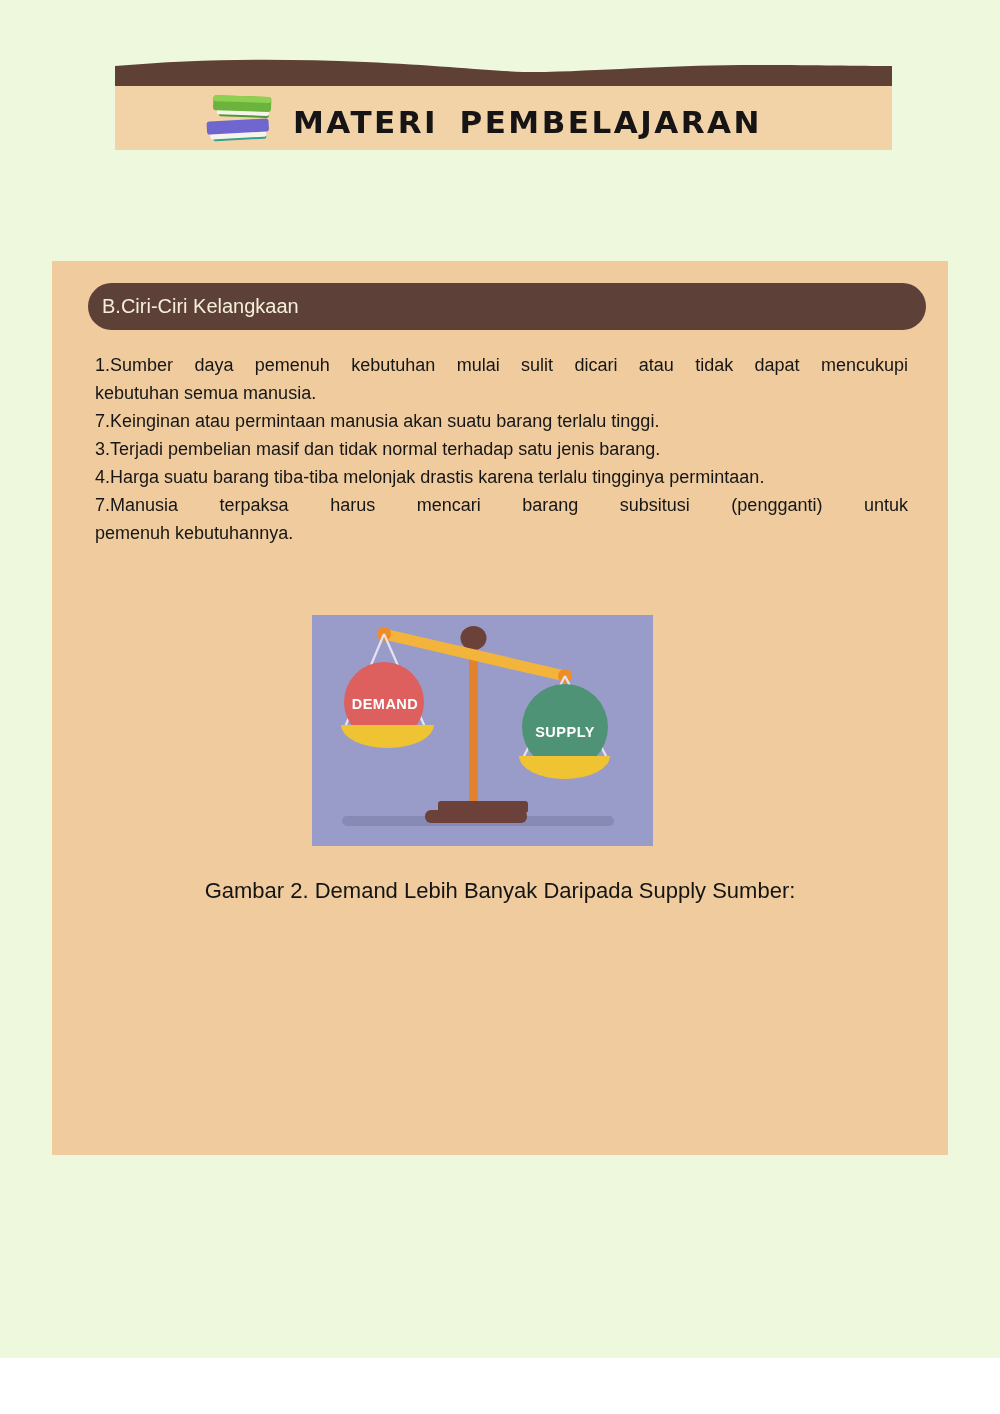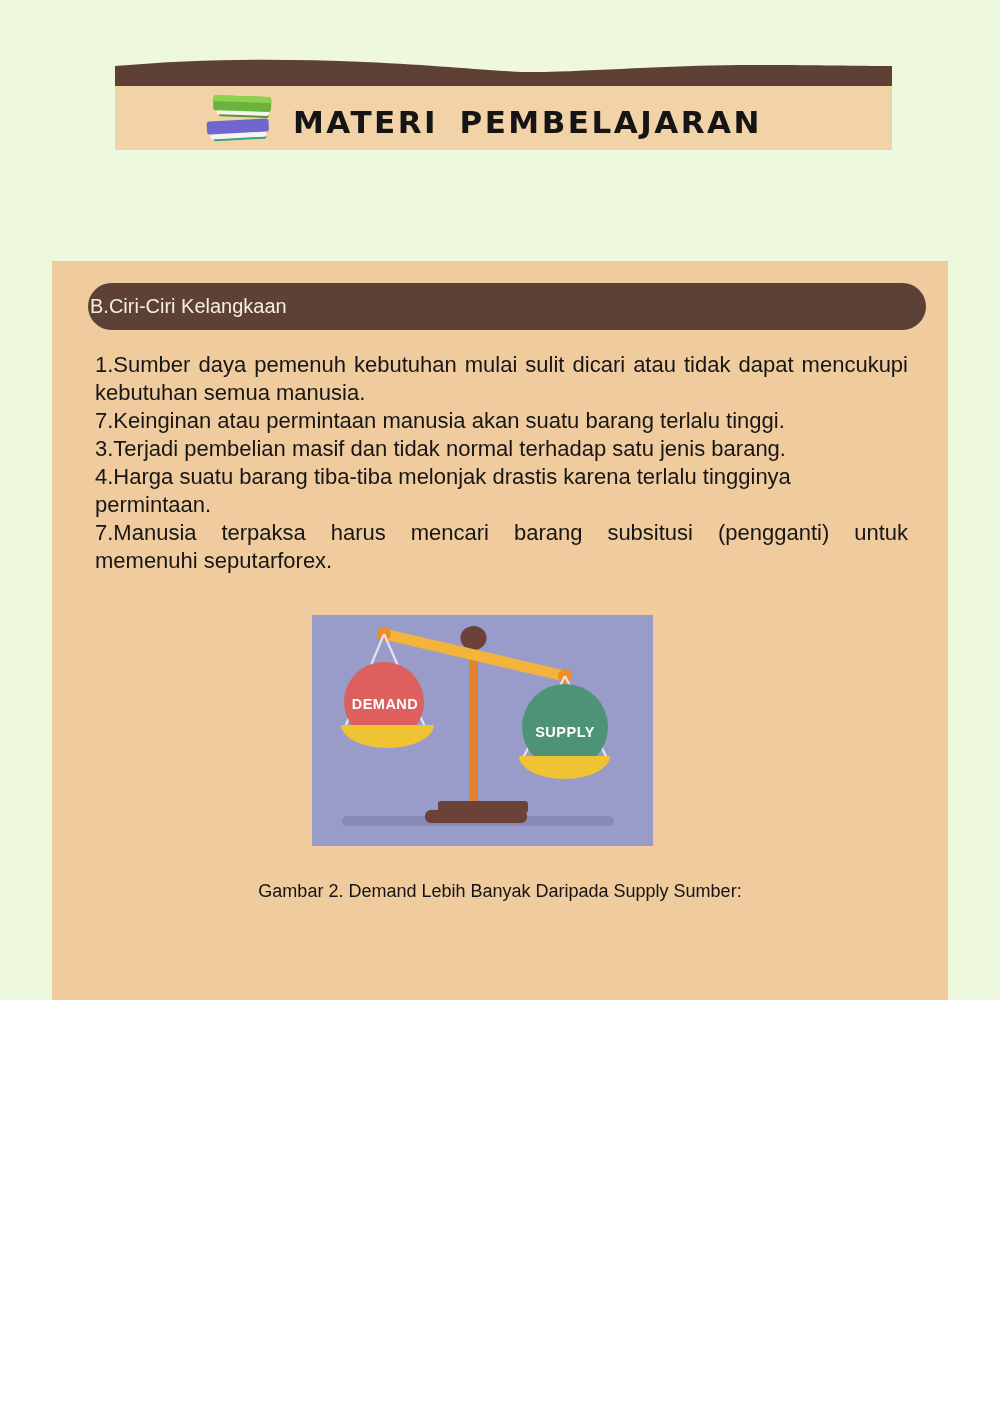--- a/index.html
+++ b/index.html
@@ -1,41 +1,41 @@
 <!DOCTYPE html>
 <html><head>
 <meta charset="utf-8">
 <style>
   html,body{margin:0;padding:0;}
   body{font-family:"Liberation Sans",sans-serif;}
-  .page{position:relative;width:1000px;height:1000px;background:#eef8dc;overflow:hidden;text-decoration:underline;}
+  .page{position:relative;width:1000px;height:1358px;background:#eef8dc;overflow:hidden;text-decoration:underline;}
 
   
   .header-band{position:absolute;left:115px;top:86px;width:777px;height:64px;background:#f2d3a8;
     display:flex;align-items:center;justify-content:center;}
   .header-inner{display:flex;align-items:center;gap:16px;transform:translateX(-22px);}
   .header-wave{position:absolute;left:115px;top:58px;width:777px;height:64px;}
   .header-title{font-family:"DejaVu Sans",sans-serif;font-weight:900;font-size:31px;
     letter-spacing:2.5px;word-spacing:8px;color:#161414;white-space:nowrap;padding-top:8px;}
 
   
   .panel{position:absolute;left:52px;top:261px;width:896px;height:894px;background:#efcb9e;}
   .section-pill{position:absolute;left:36px;top:22px;width:838px;height:47px;background:#5d4037;
     border-radius:24px;display:flex;align-items:center;}
-  .section-pill-label{color:#f6efd9;font-size:20px;padding-left:2px;}
+  .section-pill-label{color:#f6efd9;font-size:20px;padding-left:14px;}
 
   .list{position:absolute;left:43px;top:90px;width:813px;color:#161616;}
-  .line{font-size:22px;line-height:28px;text-align:left;}
+  .line{font-size:18px;line-height:28px;text-align:left;}
   .line.full{text-align:justify;text-align-last:justify;}
 
   
   .figure{position:absolute;left:260px;top:354px;width:341px;height:231px;}
   .figure svg{display:block;}
   .caption{position:absolute;left:0;top:616px;width:100%;text-align:center;color:#141414;
-    font-size:18px;line-height:28px;}
+    font-size:22px;line-height:28px;}
 
   
   .footer{position:absolute;right:33px;top:1374px;display:flex;align-items:center;gap:3px;}
   .lw-grid{display:grid;grid-template-columns:13px 13px;grid-template-rows:13px 13px;gap:2px;}
   .lw-sq{border-radius:2.5px;color:#ffffff;font-family:"DejaVu Sans",sans-serif;font-weight:bold;
     font-size:9px;display:flex;align-items:center;justify-content:center;}
   .lw-text{font-family:"DejaVu Sans",sans-serif;font-weight:bold;font-size:24px;letter-spacing:-0.5px;
     color:#1c4071;line-height:28px;margin-left:32px;}
 </style>
 </head>
@@ -75,21 +75,21 @@
       <span class="section-pill-label">B.Ciri-Ciri Kelangkaan</span>
     </div>
 
     <div class="list">
       <div class="line full">1.Sumber daya pemenuh kebutuhan mulai sulit dicari atau tidak dapat mencukupi</div>
       <div class="line">kebutuhan semua manusia.</div>
       <div class="line">7.Keinginan atau permintaan manusia akan suatu barang terlalu tinggi.</div>
       <div class="line">3.Terjadi pembelian masif dan tidak normal terhadap satu jenis barang.</div>
       <div class="line">4.Harga suatu barang tiba-tiba melonjak drastis karena terlalu tingginya permintaan.</div>
       <div class="line full">7.Manusia terpaksa harus mencari barang subsitusi (pengganti) untuk</div>
-      <div class="line">memenuhi seputarforex.</div>
+      <div class="line">pemenuh kebutuhannya.</div>
     </div>
 
     <div class="figure">
       <svg width="341" height="231" viewBox="0 0 341 231">
         <rect width="341" height="231" fill="#999cc8"></rect>
 
         <rect x="30" y="201" width="272" height="10" rx="5" fill="#878ab4"></rect>
 
         <rect x="157" y="22" width="9" height="176" rx="2" fill="#e2822e"></rect>
 

